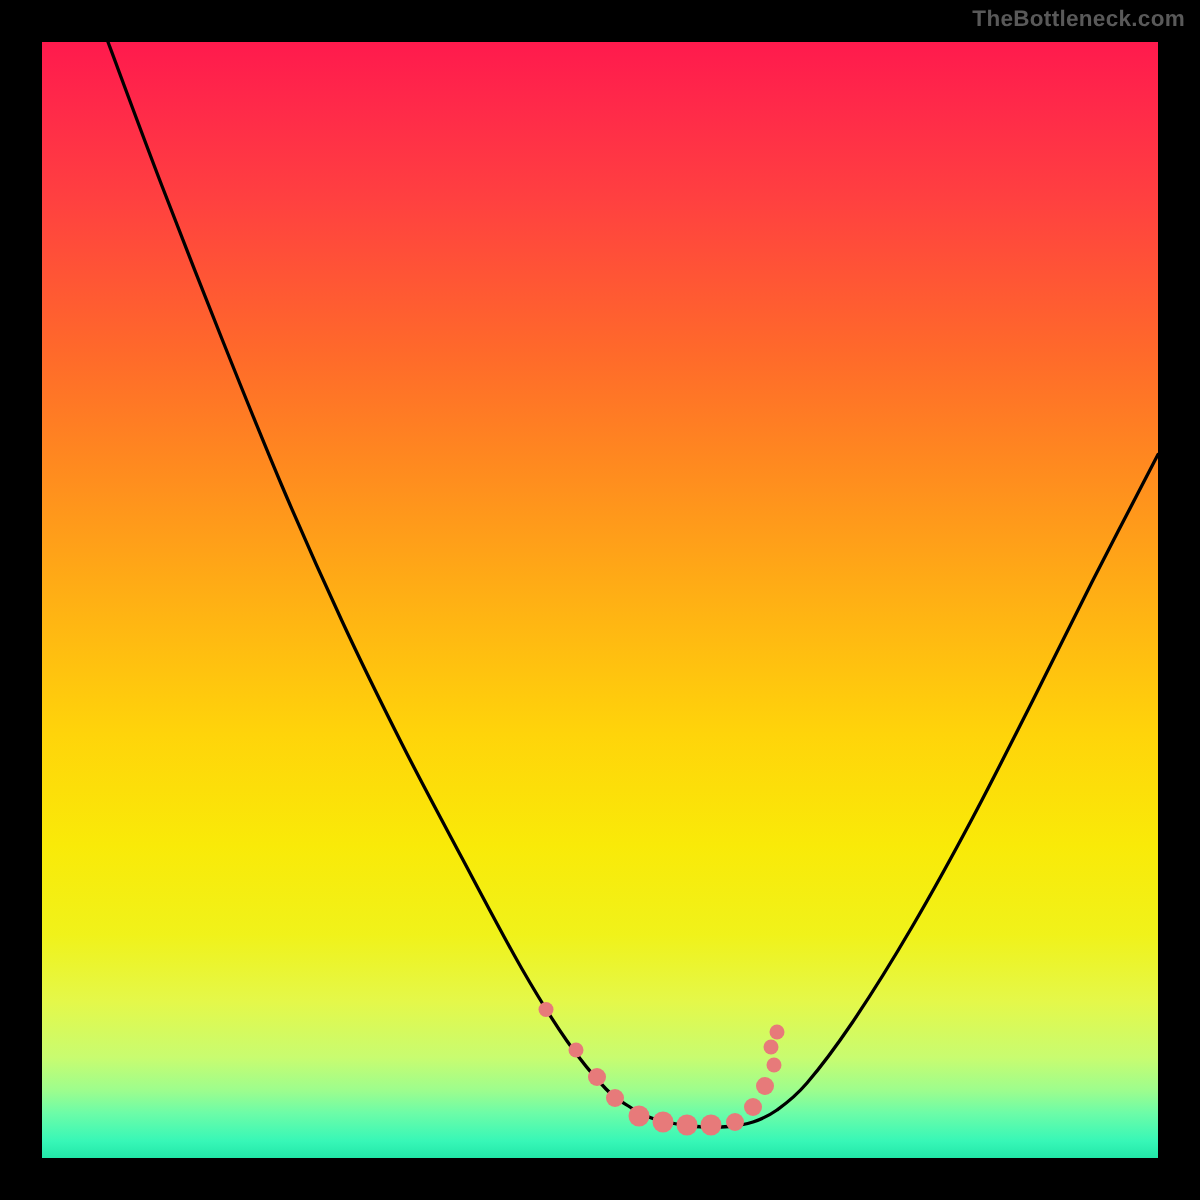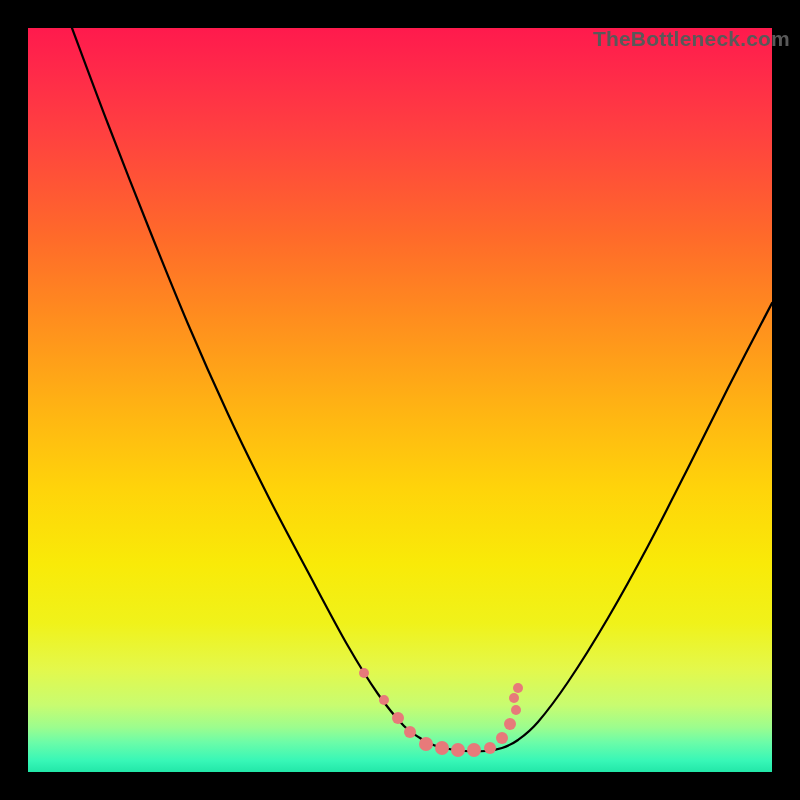--- a/index.html
+++ b/index.html
@@ -45,25 +45,24 @@
       #6cfca8 96%,
       #37f7b7 98.5%,
       #22e7a8 100%
     );
   }
   .branding {
     position: absolute;
     top: 4px;
     right: 10px;
     color: #595959;
-    font-size: 21px;
+    font-size: 15px;
     font-weight: 600;
     letter-spacing: 0.2px;
     z-index: 5;
-    margin-top: 23px;
   }
   svg.curve {
     position: absolute;
     left: 0; top: 0;
     width: 744px;
     height: 744px;
     z-index: 3;
   }
   .curve-path {
     fill: none;

